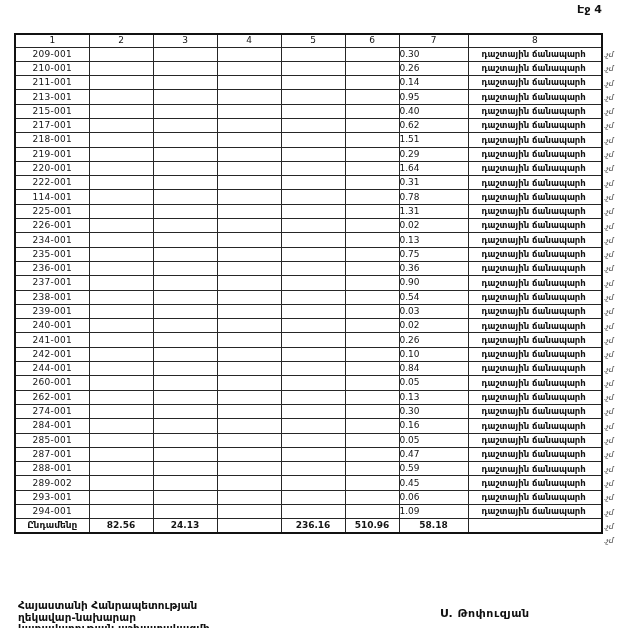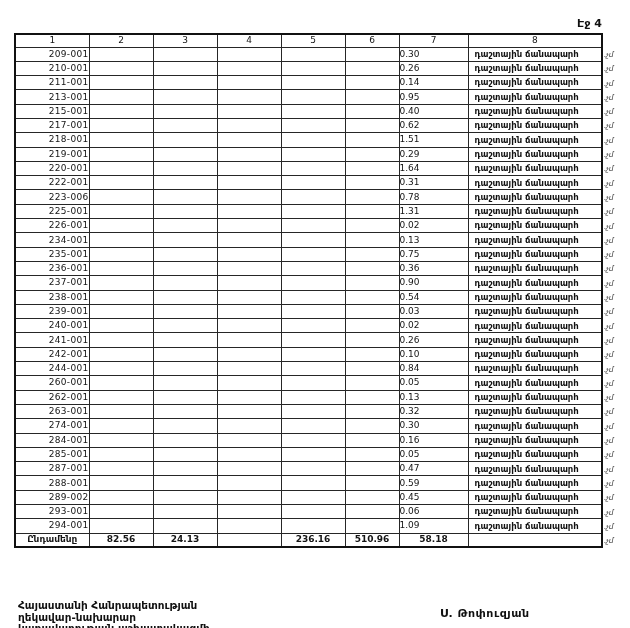--- a/index.html
+++ b/index.html
@@ -16,21 +16,20 @@
     font-family: "DejaVu Sans", sans-serif;
     color: #161616;
   }
   .page-num {
     position: absolute;
     top: 3px;
     right: 28px;
     font-size: 11px;
     font-weight: bold;
     color: #111;
-    margin-top: 14px;
   }
   .grid-table {
     position: absolute;
     left: 14px;
     top: 33px;
     width: 587px;
     border-collapse: collapse;
     table-layout: fixed;
     border: 2px solid #111;
   }
@@ -40,25 +39,25 @@
     font-size: 9px;
     line-height: 1;
     font-weight: normal;
     overflow: hidden;
     white-space: nowrap;
     color: #141414;
   }
   .grid-table tr.hdr { height: 13px; }
   .grid-table tr.datarow { height: 14.3px; }
   .grid-table tr.totalrow { height: 14px; }
-  td.c-id { text-align: right; letter-spacing: 0.3px; }
+  td.c-id { text-align: center; letter-spacing: 0.3px; }
   td.c-val { text-align: left; padding-right: 13px; }
   td.c-use {
     text-align: left;
-    padding-left: 6px;
+    padding-left: 13px;
     font-weight: bold;
     font-size: 8.5px;
     color: #101010;
   }
   th.h-num { text-align: center; font-weight: normal; }
   td.t-label { text-align: center; font-weight: bold; font-size: 9px; }
   td.t-num { text-align: center; font-weight: bold; }
   .notes-col {
     position: absolute;
     left: 604px;
@@ -217,21 +216,21 @@
           <td class="c-id">222-001</td>
           <td></td>
           <td></td>
           <td></td>
           <td></td>
           <td></td>
           <td class="c-val">0.31</td>
           <td class="c-use">դաշտային ճանապարհ</td>
         </tr>
         <tr class="datarow">
-          <td class="c-id">223-006</td>
+          <td class="c-id">114-001</td>
           <td></td>
           <td></td>
           <td></td>
           <td></td>
           <td></td>
           <td class="c-val">0.78</td>
           <td class="c-use">դաշտային ճանապարհ</td>
         </tr>
         <tr class="datarow">
           <td class="c-id">225-001</td>
@@ -364,30 +363,20 @@
           <td class="c-use">դաշտային ճանապարհ</td>
         </tr>
         <tr class="datarow">
           <td class="c-id">262-001</td>
           <td></td>
           <td></td>
           <td></td>
           <td></td>
           <td></td>
           <td class="c-val">0.13</td>
-          <td class="c-use">դաշտային ճանապարհ</td>
-        </tr>
-        <tr class="datarow">
-          <td class="c-id">263-001</td>
-          <td></td>
-          <td></td>
-          <td></td>
-          <td></td>
-          <td></td>
-          <td class="c-val">0.32</td>
           <td class="c-use">դաշտային ճանապարհ</td>
         </tr>
         <tr class="datarow">
           <td class="c-id">274-001</td>
           <td></td>
           <td></td>
           <td></td>
           <td></td>
           <td></td>
           <td class="c-val">0.30</td>

